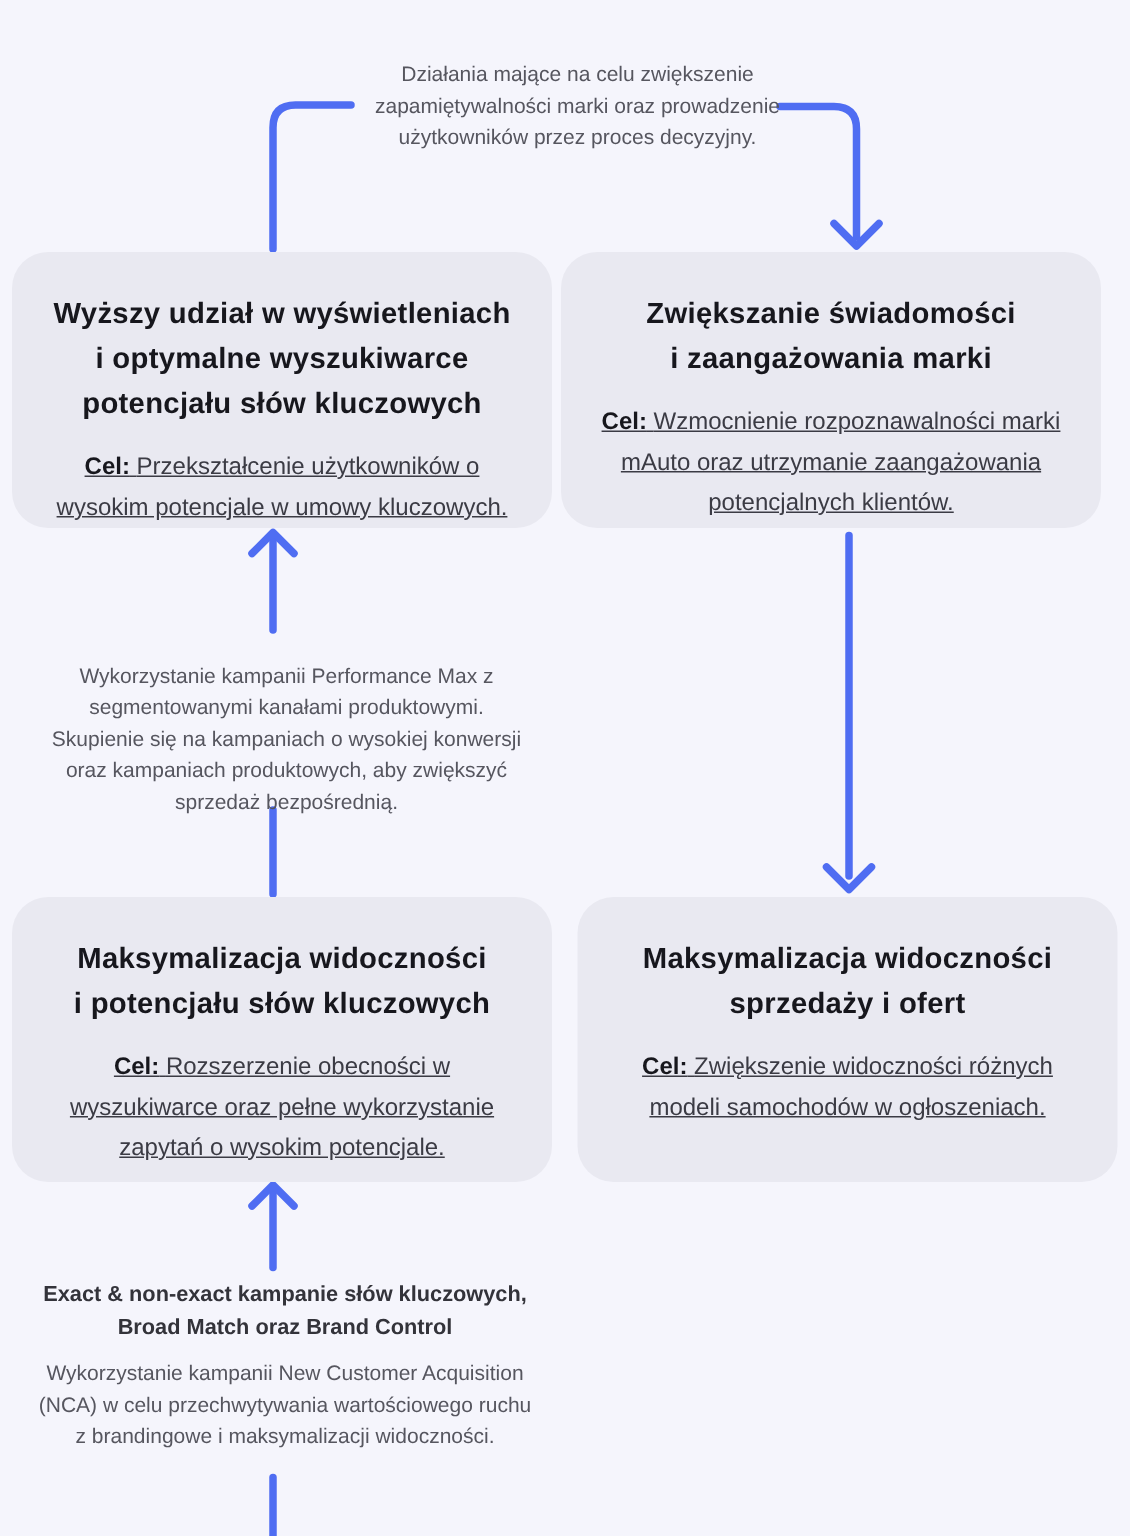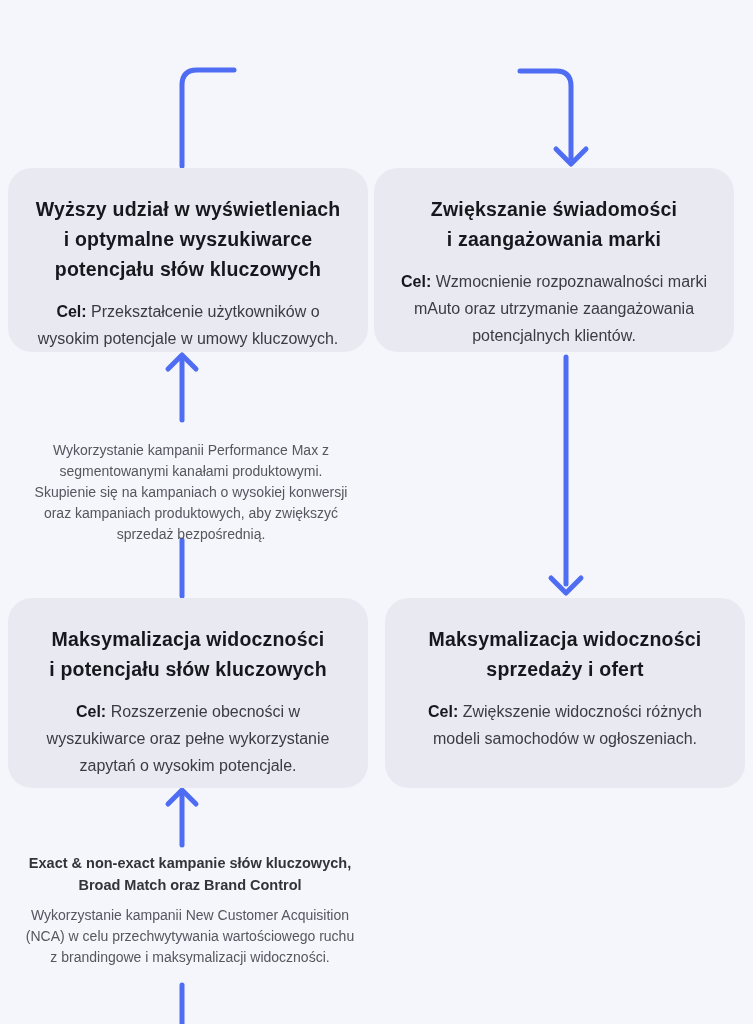--- a/index.html
+++ b/index.html
@@ -64,20 +64,21 @@
     color: var(--heading);
     line-height: 30px;
     white-space: pre-line;
     letter-spacing: 0.2px;
   }
   .box-goal {
     margin-top: 14px;
     font-size: 16px;
     color: var(--body);
     line-height: 27px;
+    text-decoration: underline;
   }
   .box-goal b { color: var(--heading); }
 </style>
 </head>
 <body>
 
 <div class="canvas">
 
   <svg class="connector-layer" width="753" height="1024" viewBox="0 0 753 1024" aria-hidden="true">
 
@@ -94,20 +95,21 @@
     <path d="M 566 357 V 584"></path>
     <path d="M 551 578 L 566 593 L 581 578"></path>
 
     <path d="M 182 845 V 795"></path>
     <path d="M 168 804 L 182 790 L 196 804"></path>
 
     <path d="M 182 985 V 1026"></path>
   </svg>
 
   <div class="note" style="left:225px; top:30px; width:320px;">
+    <div class="note-desc">Działania mające na celu zwiększenie zapamiętywalności marki oraz prowadzenie użytkowników przez proces decyzyjny.</div>
   </div>
 
   <div class="flow-box" style="left:8px; top:168px; height:184px;">
     <div class="box-title">Wyższy udział w wyświetleniach
 i optymalne wyszukiwarce
 potencjału słów kluczowych</div>
     <div class="box-goal">
       <b>Cel:</b>
       <span>Przekształcenie użytkowników o wysokim potencjale w umowy kluczowych.</span>
     </div>

